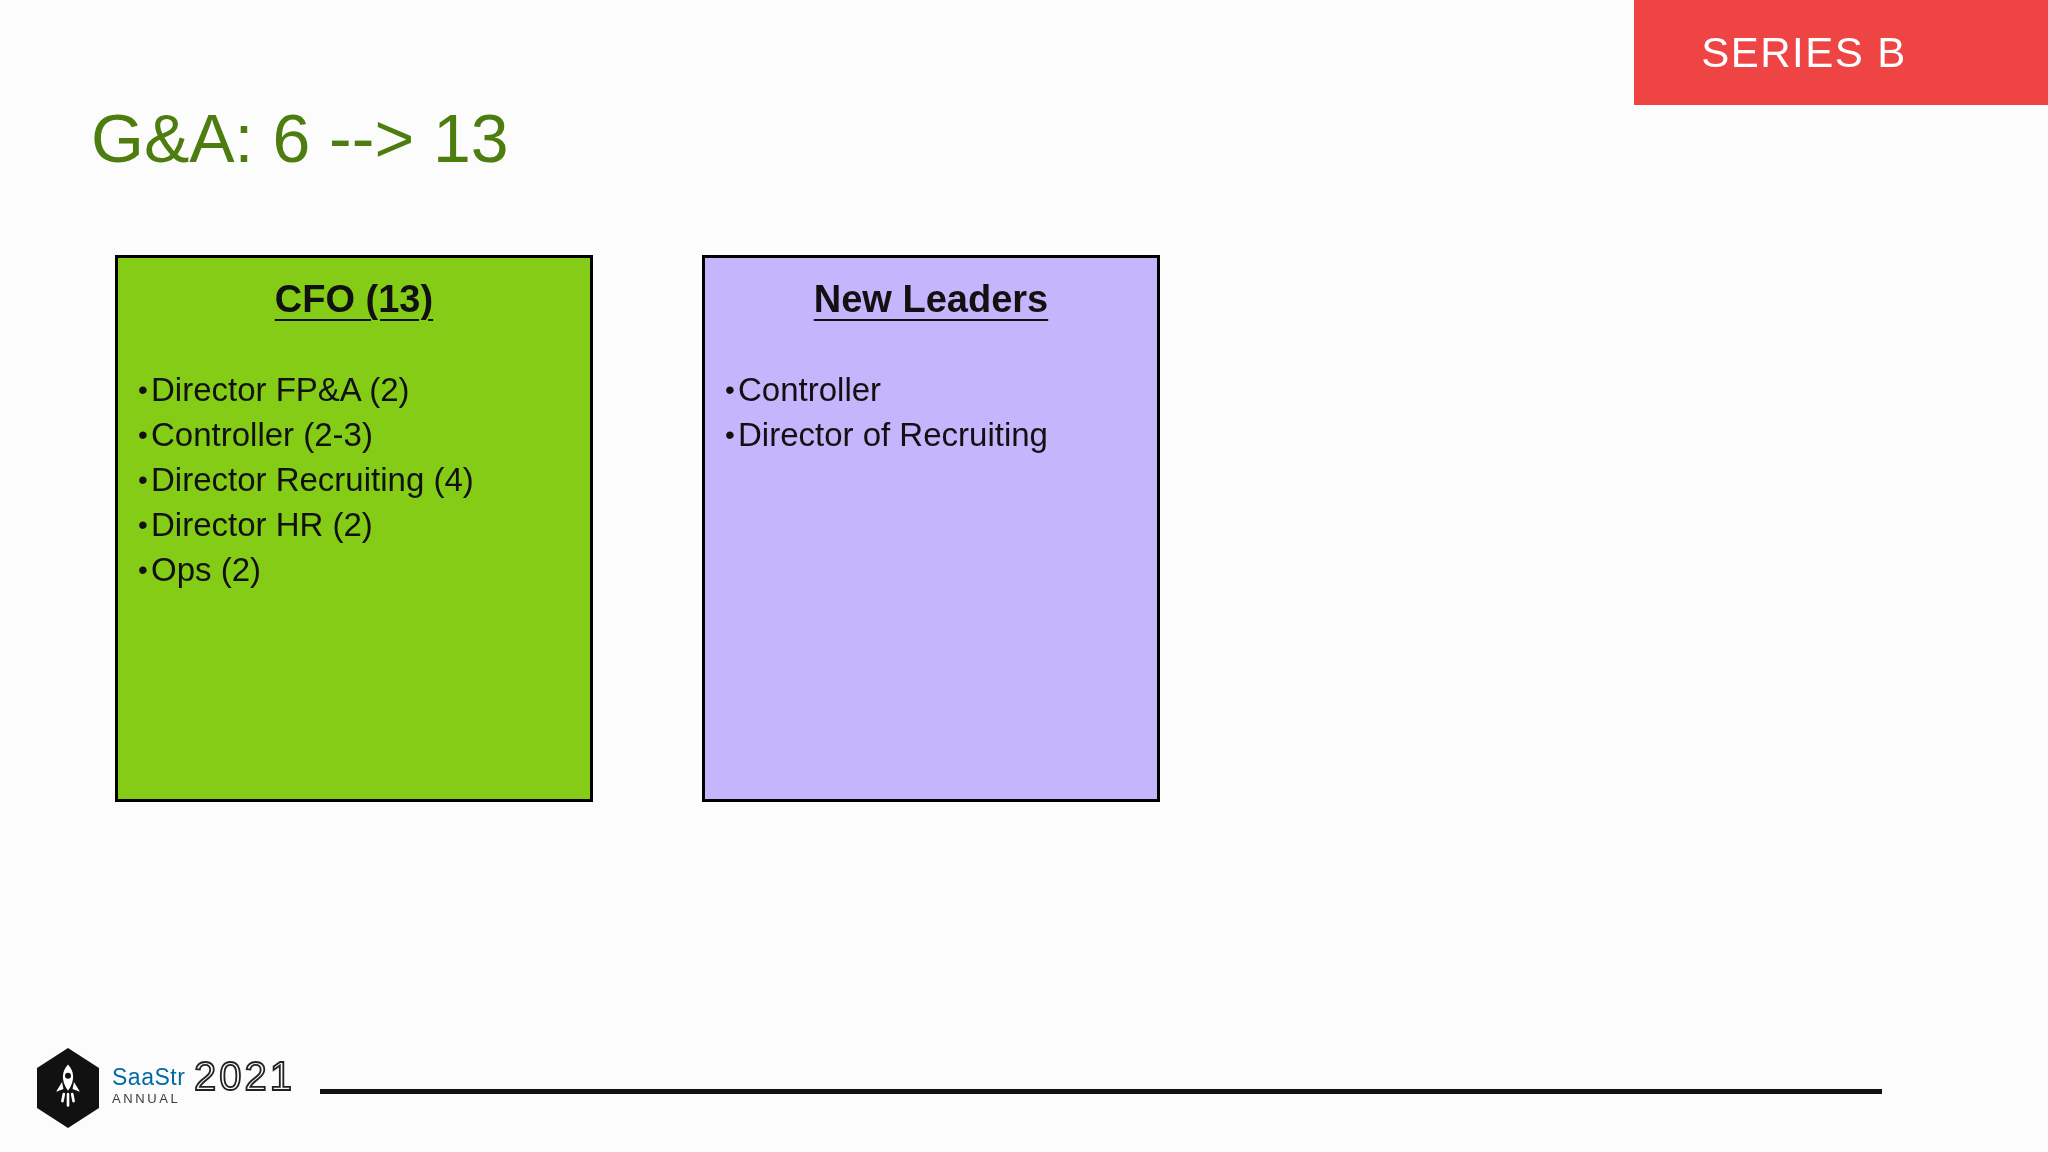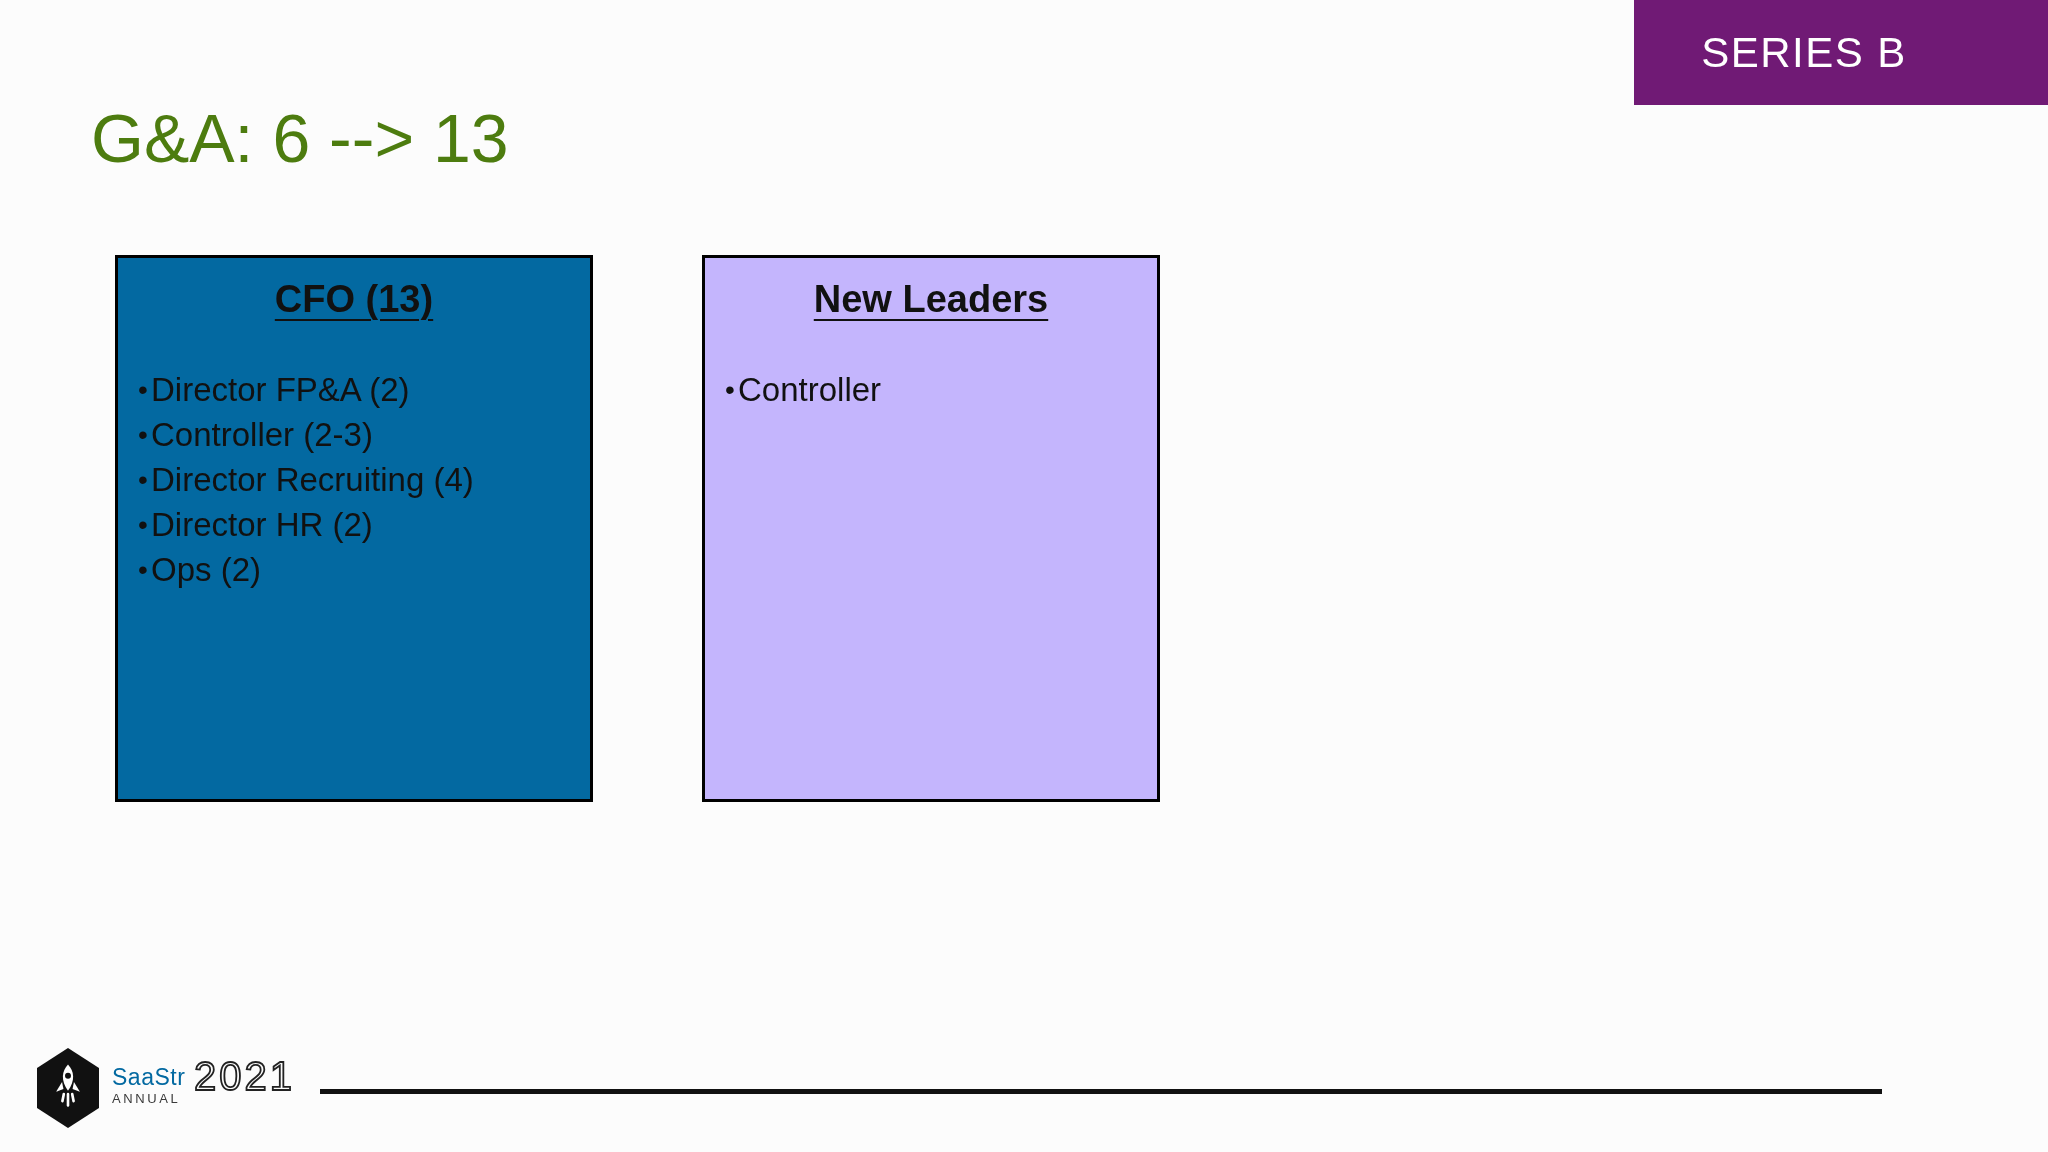--- a/index.html
+++ b/index.html
@@ -86,41 +86,42 @@
   .footer-rule {
     position:absolute; left:320px; top:1089px;
     width:1562px; height:5px; background:#111;
   }
 </style>
 </head>
 <body>
 
 <div>
 
-  <div class="banner" style="background-color: #701a75;">
+  <div class="banner" style="background-color: #ef4444;">
     <span>SERIES B</span>
   </div>
 
   <h1 class="title">G&amp;A: 6 --&gt; 13</h1>
 
-  <section class="box box-cfo" style="background-color: #0369a1;">
+  <section class="box box-cfo" style="background-color: #84cc16;">
     <h2 class="box-header">CFO (13)</h2>
     <ul class="box-list">
       <li>Director FP&amp;A (2)</li>
       <li>Controller (2-3)</li>
       <li>Director Recruiting (4)</li>
       <li>Director HR (2)</li>
       <li>Ops (2)</li>
     </ul>
   </section>
 
   <section class="box box-new" style="background-color: #c4b5fd;">
     <h2 class="box-header">New Leaders</h2>
     <ul class="box-list">
       <li>Controller</li>
+      <li>Director of Recruiting</li>
     </ul>
   </section>
 
   <div class="hex">
     <svg viewBox="0 0 24 30" width="42" height="54" aria-hidden="true">
       <path d="M12 1.5 C15.6 5.5 16.2 10.5 12 16.5 C7.8 10.5 8.4 5.5 12 1.5 Z" fill="#fff"></path>
       <circle cx="12" cy="8" r="1.7" fill="#111"></circle>
       <path d="M8.6 11.5 L5.2 17.2 L9.4 15.6 Z" fill="#fff"></path>
       <path d="M15.4 11.5 L18.8 17.2 L14.6 15.6 Z" fill="#fff"></path>
       <path d="M9.6 18.5 L8.8 22.5 M12 18.5 L12 25 M14.4 18.5 L15.2 22.5" stroke="#fff" stroke-width="1.5" fill="none" stroke-linecap="round"></path>

